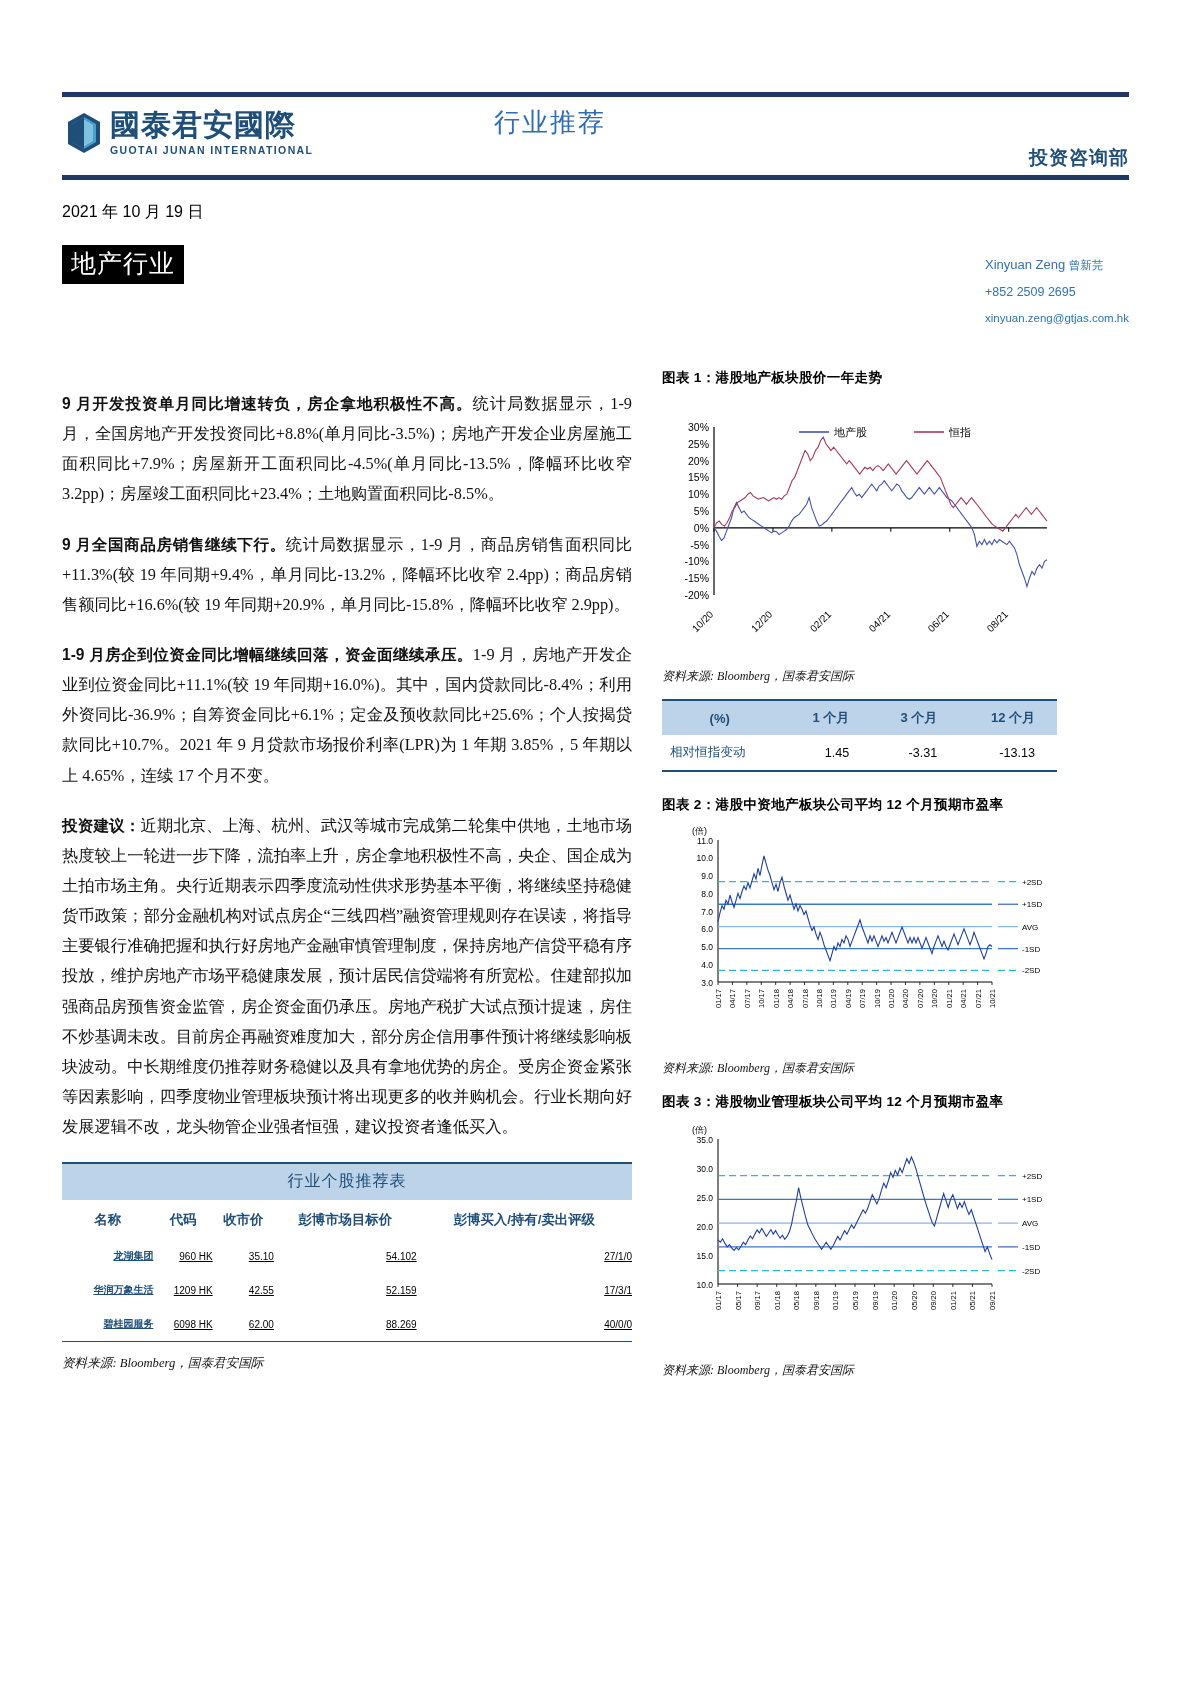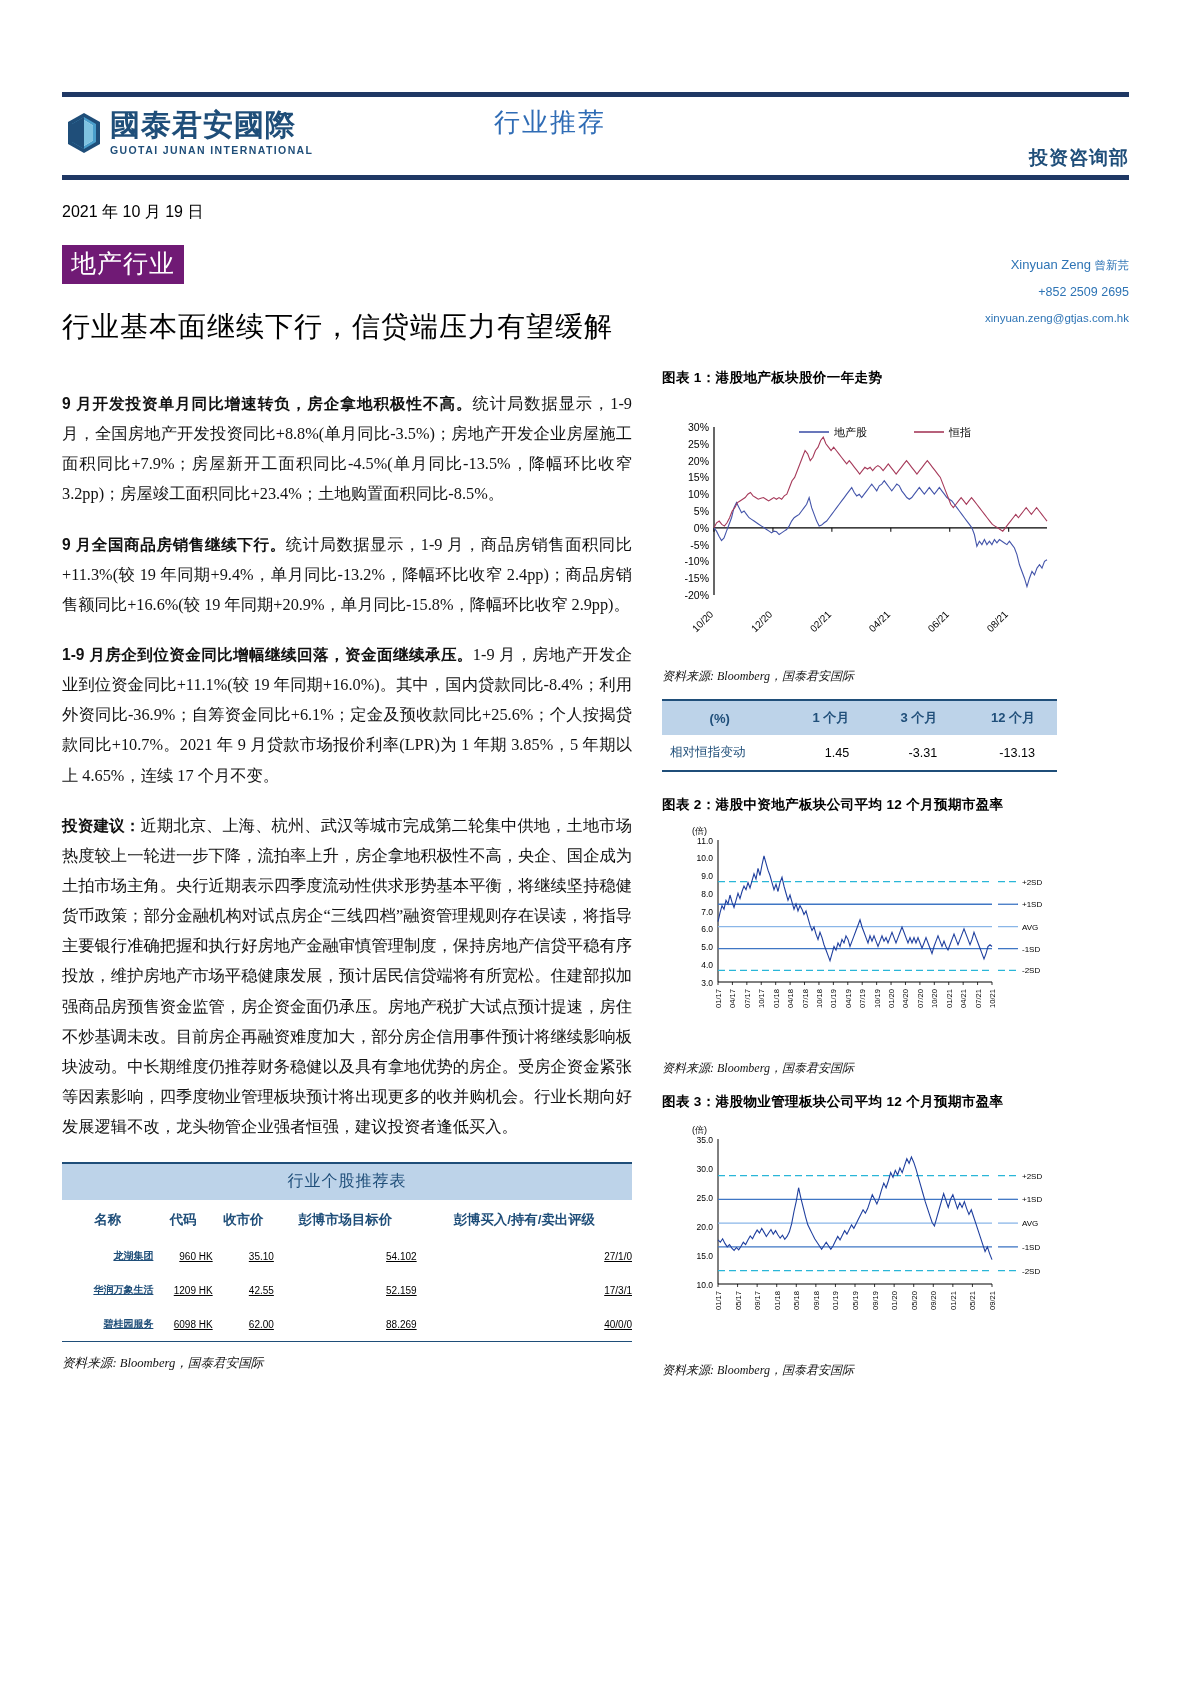--- a/index.html
+++ b/index.html
@@ -23,25 +23,25 @@
   .logo-text-cn { font-family:"Liberation Sans", sans-serif; font-size:30px; font-weight:bold; color:#1f4e79; letter-spacing:1px; line-height:1; }
   .logo-text-en { font-family:"Liberation Sans", sans-serif; font-size:10.5px; font-weight:bold; color:#1f4e79; letter-spacing:1.4px; margin-top:4px; }
   .hdr-title { position:absolute; left:432px; top:8px; font-size:26px; color:#2f6cb5; letter-spacing:2px; }
   .hdr-dept { position:absolute; right:0; bottom:-2px; font-size:19px; color:#1f4e79; font-weight:bold; letter-spacing:1px; }
 
   .doc-date { margin-top:22px; font-size:16px; color:#000; }
 
   
   .title-zone { position:relative; margin-top:22px; height:110px; }
   .sector-tag {
-    display:inline-block; background:#701a75; color:#fff;
+    display:inline-block; background:#000000; color:#fff;
     font-size:25px; padding:2px 9px 4px 9px; letter-spacing:1px;
   }
   .main-title { margin-top:24px; font-family:"Liberation Serif", serif; font-size:28px; color:#000; letter-spacing:1px; }
-  .analyst-box { position:absolute; right:0; top:6px; text-align:right; color:#2e74b5; font-size:12.5px; line-height:2.15; }
+  .analyst-box { position:absolute; right:0; top:6px; color:#2e74b5; font-size:12.5px; line-height:2.15; }
   .analyst-box .nm { font-size:13px; }
   .analyst-box .nm .cn { font-size:11.5px; }
   .analyst-box .mail { font-size:11.5px; }
 
   
   .cols { display:flex; gap:30px; margin-top:14px; }
   .col-left { width:570px; flex:none; }
   .col-right { width:395px; flex:none; }
 
   .para { font-family:"Liberation Serif", serif; font-size:16.3px; line-height:1.85;
@@ -111,21 +111,20 @@
     </div>
     <div class="hdr-title">行业推荐</div>
     <div class="hdr-dept">投资咨询部</div>
   </div>
   <div class="hdr-rule-bot"></div>
 
   <div class="doc-date">2021 年 10 月 19 日</div>
 
   <div class="title-zone">
     <span class="sector-tag">地产行业</span>
-    <div class="main-title">行业基本面继续下行，信贷端压力有望缓解</div>
     <div class="analyst-box">
       <div class="nm">
         <span>Xinyuan Zeng</span>
         <span class="cn">曾新芫</span>
       </div>
       <div>+852 2509 2695</div>
       <div class="mail">xinyuan.zeng@gtjas.com.hk</div>
     </div>
   </div>
 

